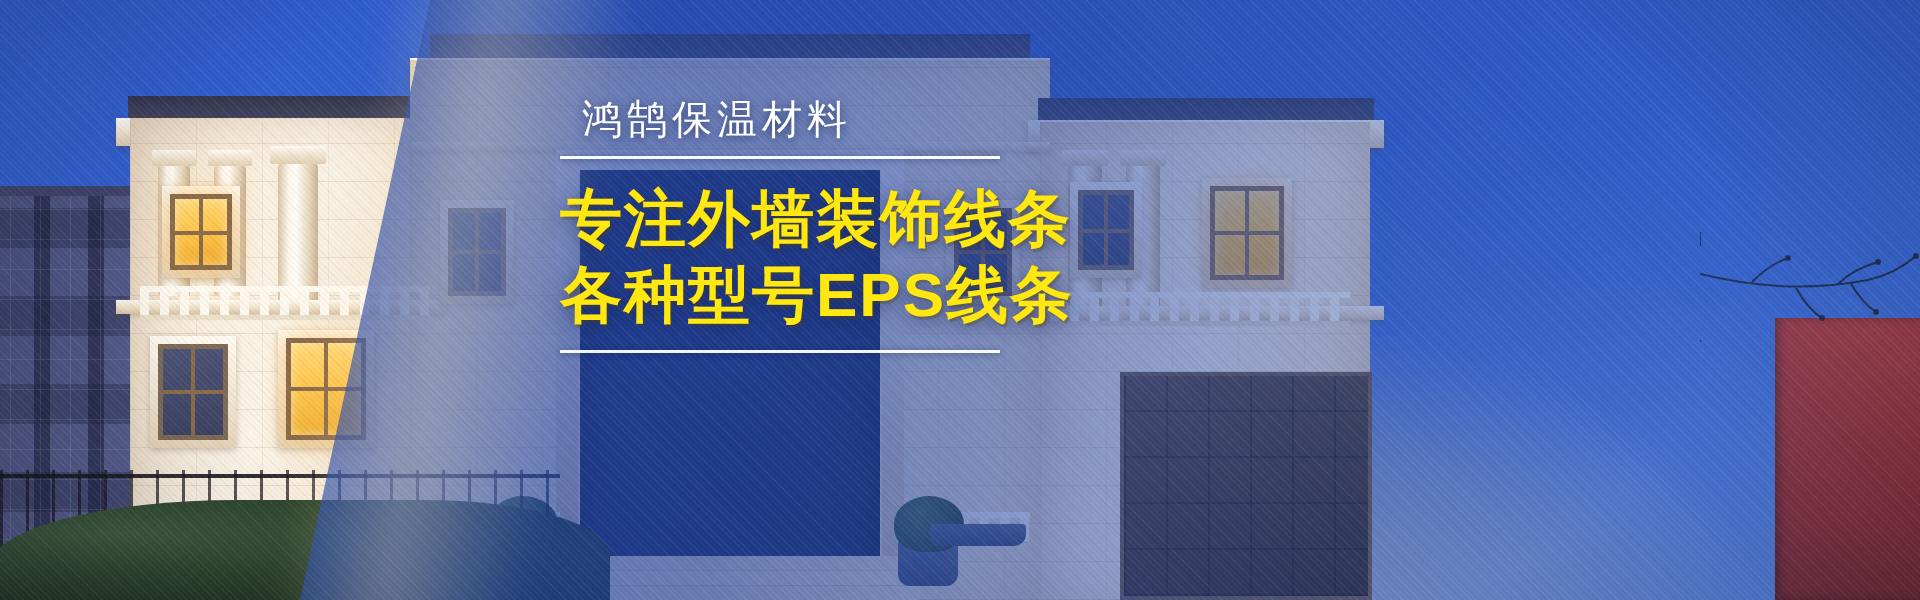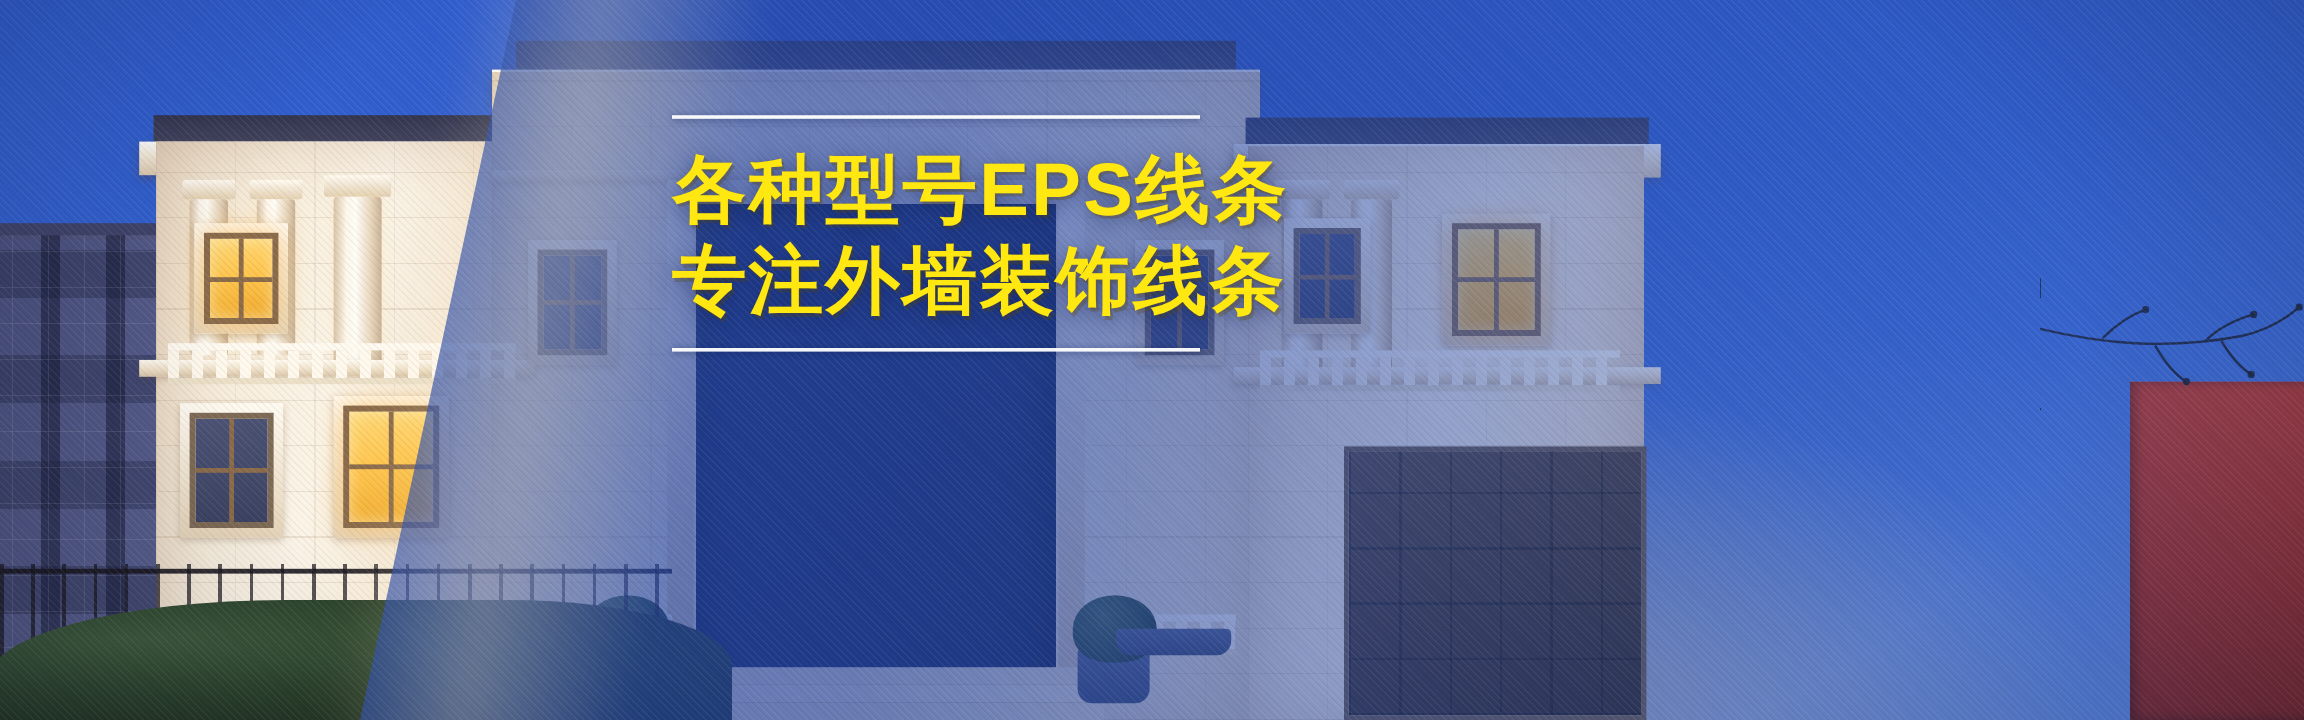--- a/index.html
+++ b/index.html
@@ -385,19 +385,20 @@
       </g>
     </svg>
   </div>
 
   <div class="wedge"></div>
   <div class="beam"></div>
   <div class="hatch"></div>
   <div class="vignette"></div>
 
   <div class="copy">
+    <div class="brand">鸿鹄保温材料</div>
     <div class="rule"></div>
+    <div class="headline">专注外墙装饰线条</div>
     <div class="headline">各种型号EPS线条</div>
-    <div class="headline">专注外墙装饰线条</div>
     <div class="rule bottom"></div>
   </div>
 
 </div>
 
 </body></html>

